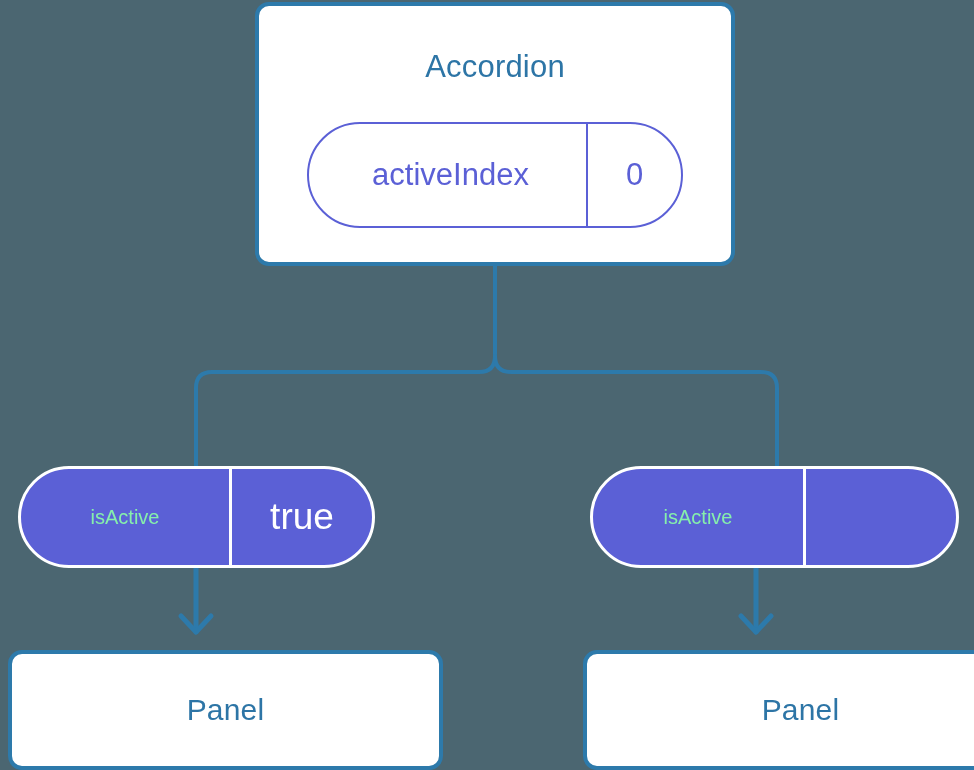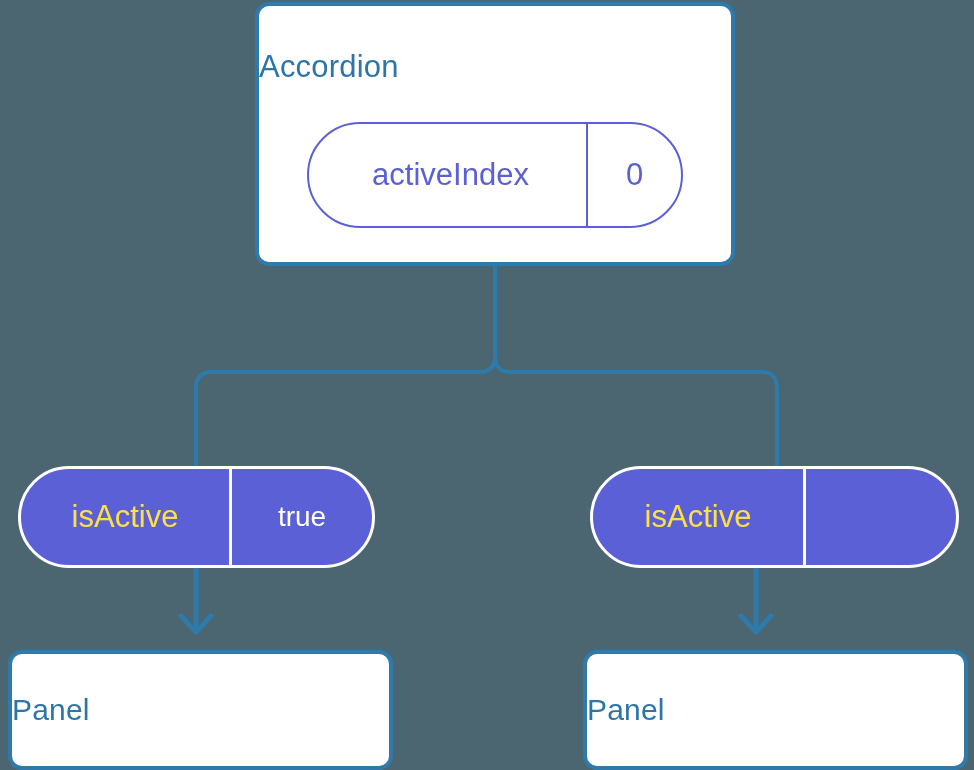--- a/index.html
+++ b/index.html
@@ -35,41 +35,41 @@
     background: #ffffff;
     border: 4px solid #2d7aab;
     border-radius: 14px;
     box-sizing: border-box;
   }
   .card-title {
     color: #2d75a6;
     font-size: 31px;
     font-weight: 400;
     letter-spacing: 0.2px;
-    text-align: left;
+    text-align: center;
     width: 100%;
   }
 
   
   #accordion-card {
     left: 255px;
     top: 2px;
     width: 480px;
     height: 264px;
     display: flex;
     flex-direction: column;
     align-items: center;
   }
   #accordion-card .card-title {
     margin-top: 43px;
   }
 
   
   .panel-card {
-    width: 385px;
+    width: 435px;
     height: 120px;
     display: flex;
     align-items: center;
     justify-content: center;
   }
   #panel-card-left  { left: 8px;   top: 650px; }
   #panel-card-right { left: 583px; top: 650px; }
   .panel-card .card-title {
     font-size: 30px;
   }
@@ -114,27 +114,27 @@
     font-size: 31px;
   }
 
   
   .pill-filled {
     height: 102px;
     border: 3px solid #ffffff;
     background: #5b60d6;
   }
   .pill-filled .pill-key {
-    color: #fde047;
-    font-size: 31px;
+    color: #86efac;
+    font-size: 20px;
     border-right: 3px solid #ffffff;
   }
   .pill-filled .pill-val {
     color: #ffffff;
-    font-size: 28px;
+    font-size: 37px;
   }
 
   #prop-pill-left {
     left: 18px;
     top: 466px;
     width: 357px;
   }
   #prop-pill-left .pill-key { flex: 0 0 211px; }
   #prop-pill-left .pill-val { flex: 1 1 auto; }
 

